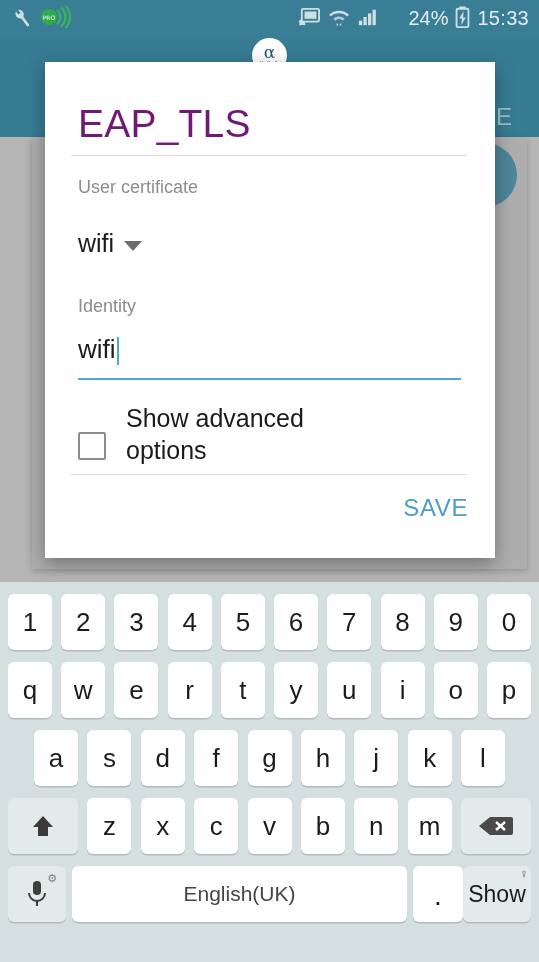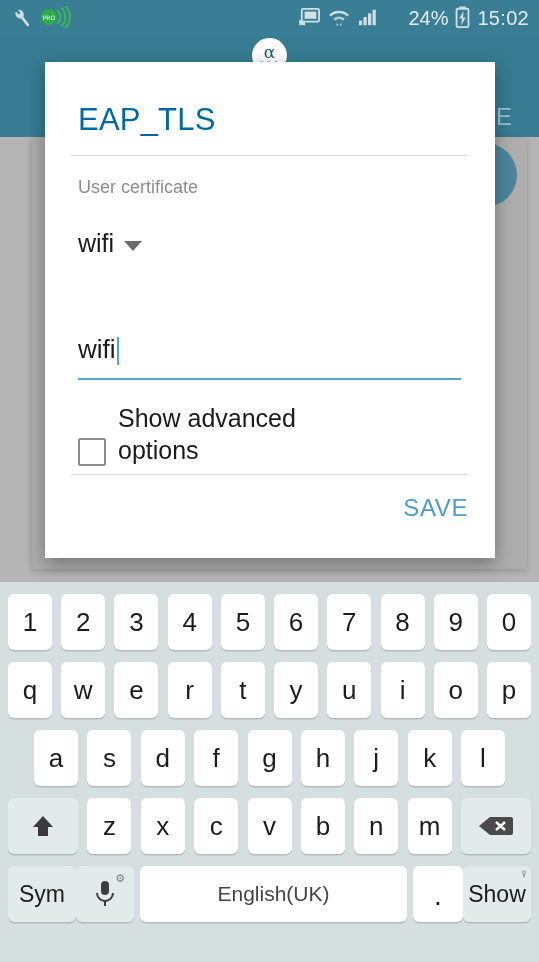--- a/index.html
+++ b/index.html
@@ -69,21 +69,21 @@
   #vnc-sub { font-size: 5px; color: #1b5b72; letter-spacing: 1.6px; line-height: 6px; }
 
   
   #dialog {
     position: absolute; left: 45px; top: 62px; width: 450px; height: 496px;
     background: #ffffff; z-index: 10;
     box-shadow: 0 6px 18px rgba(0,0,0,.35);
   }
   #dialog-title {
     position: absolute; left: 33px; top: 40px;
-    font-size: 31px; color: #0369a1; letter-spacing: .2px;
+    font-size: 39px; color: #701a75; letter-spacing: .2px;
   }
   #title-divider {
     position: absolute; left: 26px; top: 93px; width: 396px; height: 1px;
     background: #dadada;
   }
   .field-label {
     position: absolute; left: 33px;
     font-size: 18px; color: #8d8d8d;
   }
   #usercert-label { top: 115px; }
@@ -106,21 +106,21 @@
   #identity-caret {
     display: inline-block; width: 2px; height: 28px;
     background: #4fa8d3; margin-left: 1px;
   }
   #identity-underline {
     position: absolute; left: 33px; top: 316px; width: 383px; height: 2px;
     background: #4fa8d3;
   }
   #adv-row {
     position: absolute; left: 33px; top: 340px; width: 390px;
-    display: flex; align-items: flex-end; gap: 12px;
+    display: flex; align-items: center; gap: 20px;
   }
   #adv-checkbox {
     width: 28px; height: 28px; margin-top: 24px;
     border: 2px solid #8c8c8c; border-radius: 2px; background: #fff;
     flex: 0 0 auto;
   }
   #adv-label {
     font-size: 25px; color: #1b1b1b; line-height: 32px; max-width: 240px;
   }
   #adv-divider {
@@ -221,21 +221,21 @@
         </svg>
       </span>
       <span id="status-batt-pct">24%</span>
       <span class="sicon">
         <svg width="15" height="22" viewBox="0 0 16 24">
           <rect x="4.5" y="0.5" width="7" height="2.5" fill="#cfdfe4"></rect>
           <rect x="1.5" y="3" width="13" height="20" rx="1.5" fill="none" stroke="#cfdfe4" stroke-width="2"></rect>
           <path d="M9.2 5.5 L4.5 13.5 H7.4 L6.6 21 L11.6 12.6 H8.6 z" fill="#cfdfe4"></path>
         </svg>
       </span>
-      <span id="status-time">15:02</span>
+      <span id="status-time">15:33</span>
     </div>
   </div>
 
   <div id="appbar">
     <div id="appbar-inner">
       <span id="back-arrow">
         <svg width="34" height="30" viewBox="0 0 34 30">
           <path d="M16 6 L4 15 L16 24" stroke="#9fc2cd" stroke-width="2.4" fill="none"></path>
           <path d="M4 15 H32" stroke="#9fc2cd" stroke-width="2.4" fill="none"></path>
         </svg>
@@ -290,20 +290,21 @@
   <div id="dialog">
     <div id="dialog-title">EAP_TLS</div>
     <div id="title-divider"></div>
 
     <div class="field-label" id="usercert-label">User certificate</div>
     <div id="usercert-value">
       <span>wifi</span>
       <span id="usercert-caret"></span>
     </div>
 
+    <div class="field-label" id="identity-label">Identity</div>
     <div id="identity-value">
       <span>wifi</span>
       <span id="identity-caret"></span>
     </div>
     <div id="identity-underline"></div>
 
     <div id="adv-row">
       <span id="adv-checkbox"></span>
       <span id="adv-label">Show advanced options</span>
     </div>
@@ -369,21 +370,20 @@
       <span class="key key-z">m</span>
       <span class="key key-fn key-bksp">
         <svg width="36" height="24" viewBox="0 0 36 24">
           <path d="M12 3 H33 a2 2 0 0 1 2 2 V19 a2 2 0 0 1 -2 2 H12 L1 12 z" fill="#4a4a4a"></path>
           <path d="M18 8 L27 16 M27 8 L18 16" stroke="#ffffff" stroke-width="2.4"></path>
         </svg>
       </span>
     </div>
 
     <div class="kb-row" id="kb-row-bot">
-      <span class="key key-fn key-sym">Sym</span>
       <span class="key key-fn key-mic">
         <svg width="22" height="30" viewBox="0 0 22 30">
           <rect x="7" y="2" width="8" height="14" rx="4" fill="#3d3d3d"></rect>
           <path d="M3 14 a8 8 0 0 0 16 0" stroke="#3d3d3d" stroke-width="2" fill="none"></path>
           <path d="M11 22 V27" stroke="#3d3d3d" stroke-width="2"></path>
         </svg>
         <span class="mic-gear">⚙</span>
       </span>
       <span class="key key-space">English(UK)</span>
       <span class="key key-dot">.</span>

